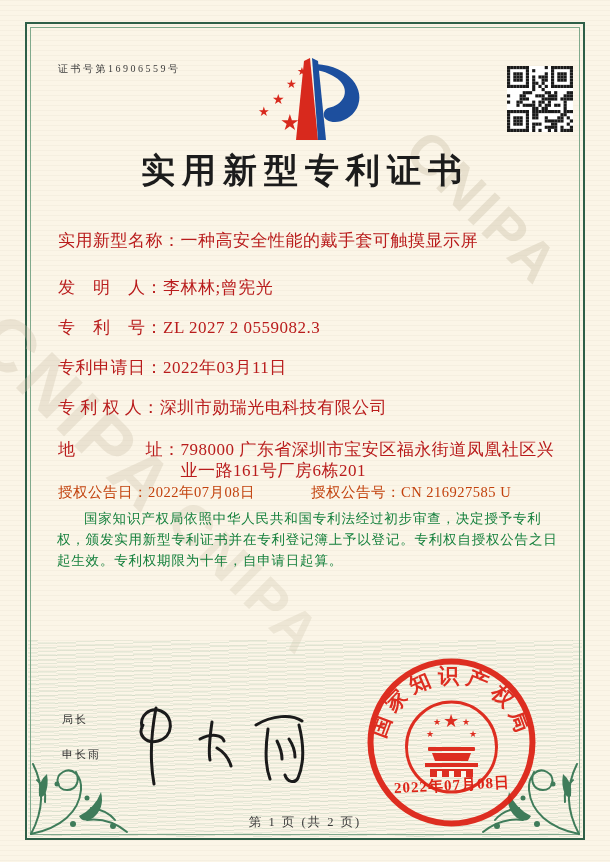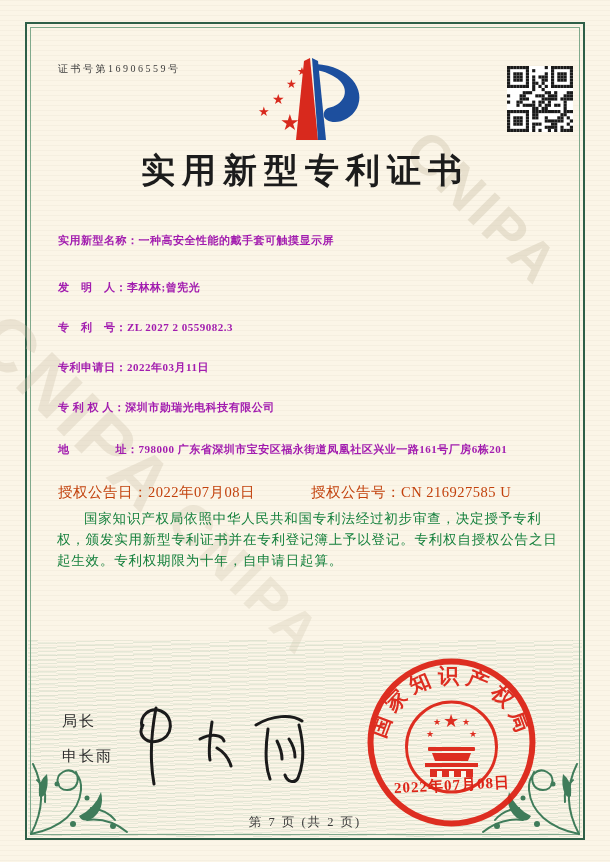--- a/index.html
+++ b/index.html
@@ -47,39 +47,39 @@
     letter-spacing:2.5px;z-index:3;
   }
   .logo{position:absolute;left:250px;top:54px;width:124px;height:90px;z-index:3;}
   .qr{position:absolute;left:507px;top:66px;width:66px;height:66px;z-index:3;background:#fff;}
   .title{
     position:absolute;left:0;right:0;top:148px;text-align:center;
     font-size:34px;font-weight:bold;color:#1c1c1c;letter-spacing:7px;z-index:3;
   }
   .field-row{
     position:absolute;left:58px;right:48px;display:flex;
-    font-size:11px;color:#a21caf;line-height:21px;letter-spacing:0.5px;z-index:3;font-weight:bold;
+    font-size:17px;color:#b91c1c;line-height:21px;letter-spacing:0.5px;z-index:3;
   }
   .field-label{flex:0 0 auto;white-space:pre;}
   .field-value{flex:1 1 auto;}
   .r0{top:230px;} .r1{top:277px;} .r2{top:317px;justify-content:space-between;} .r3{top:357px;} .r4{top:397px;} .r5{top:439px;}
   .grant-row{
     position:absolute;left:58px;right:40px;top:483px;display:flex;
     font-size:14.5px;color:#c2410c;z-index:3;letter-spacing:0.5px;
   }
   .grant-pair{white-space:pre;}
   .grant-gap{width:56px;}
   .para{
     position:absolute;left:57px;right:46px;
     font-size:13.5px;line-height:21px;color:#15803d;
     text-indent:2em;letter-spacing:0.8px;z-index:3;
   }
   .p1{top:508px;} .p2{top:571px;}
   .director{
-    position:absolute;left:62px;font-size:15px;color:#2c2c2c;
+    position:absolute;left:62px;font-size:11px;color:#2c2c2c;
     letter-spacing:2px;z-index:4;
   }
   .d1{top:712px;} .d2{top:747px;text-align:right;}
   .signature{position:absolute;left:118px;top:692px;width:230px;height:105px;z-index:4;}
   .seal{position:absolute;left:364px;top:655px;width:175px;height:175px;z-index:5;opacity:0.95;}
   .seal-date{
     position:absolute;left:352px;top:776px;width:200px;text-align:center;
     color:#dd2417;font-size:15px;font-weight:bold;letter-spacing:1px;
     transform:rotate(-3deg);z-index:6;white-space:nowrap;
   }
@@ -461,15 +461,15 @@
         <rect x="61" y="108" width="53" height="4"></rect>
         <rect x="66" y="114" width="43" height="8"></rect>
         <rect x="73" y="116" width="5" height="6" fill="#fdf8ec"></rect>
         <rect x="85" y="116" width="5" height="6" fill="#fdf8ec"></rect>
         <rect x="97" y="116" width="5" height="6" fill="#fdf8ec"></rect>
       </g>
     </g>
   </svg>
   <div class="seal-date">2022年07月08日</div>
 
-  <div class="footer">第 7 页 (共 2 页)</div>
+  <div class="footer">第 1 页 (共 2 页)</div>
 
 </div>
 
 </body></html>

